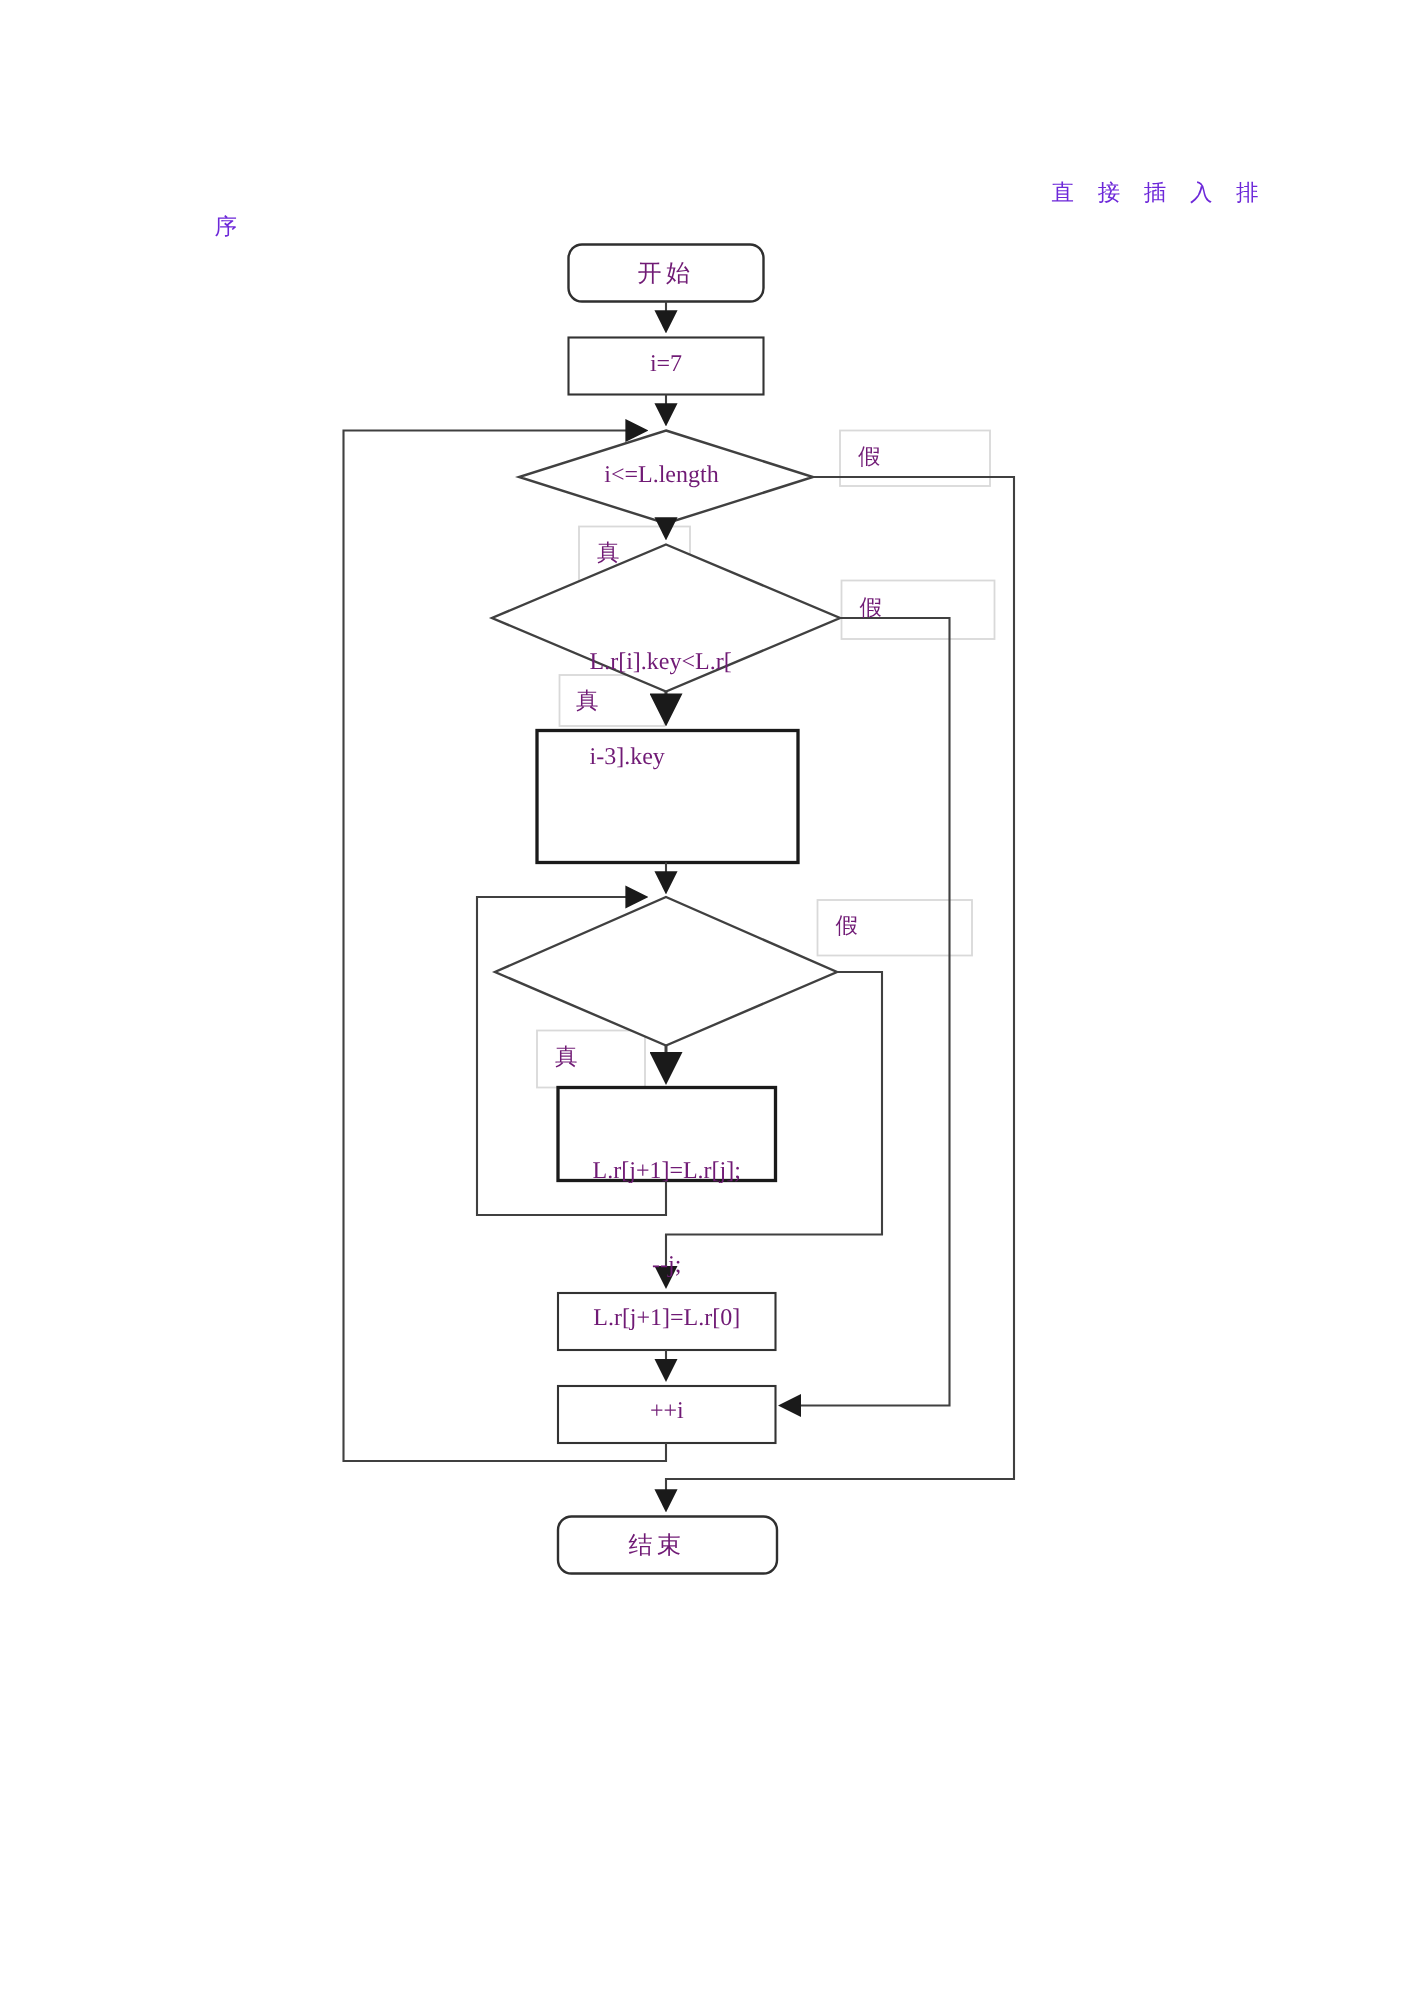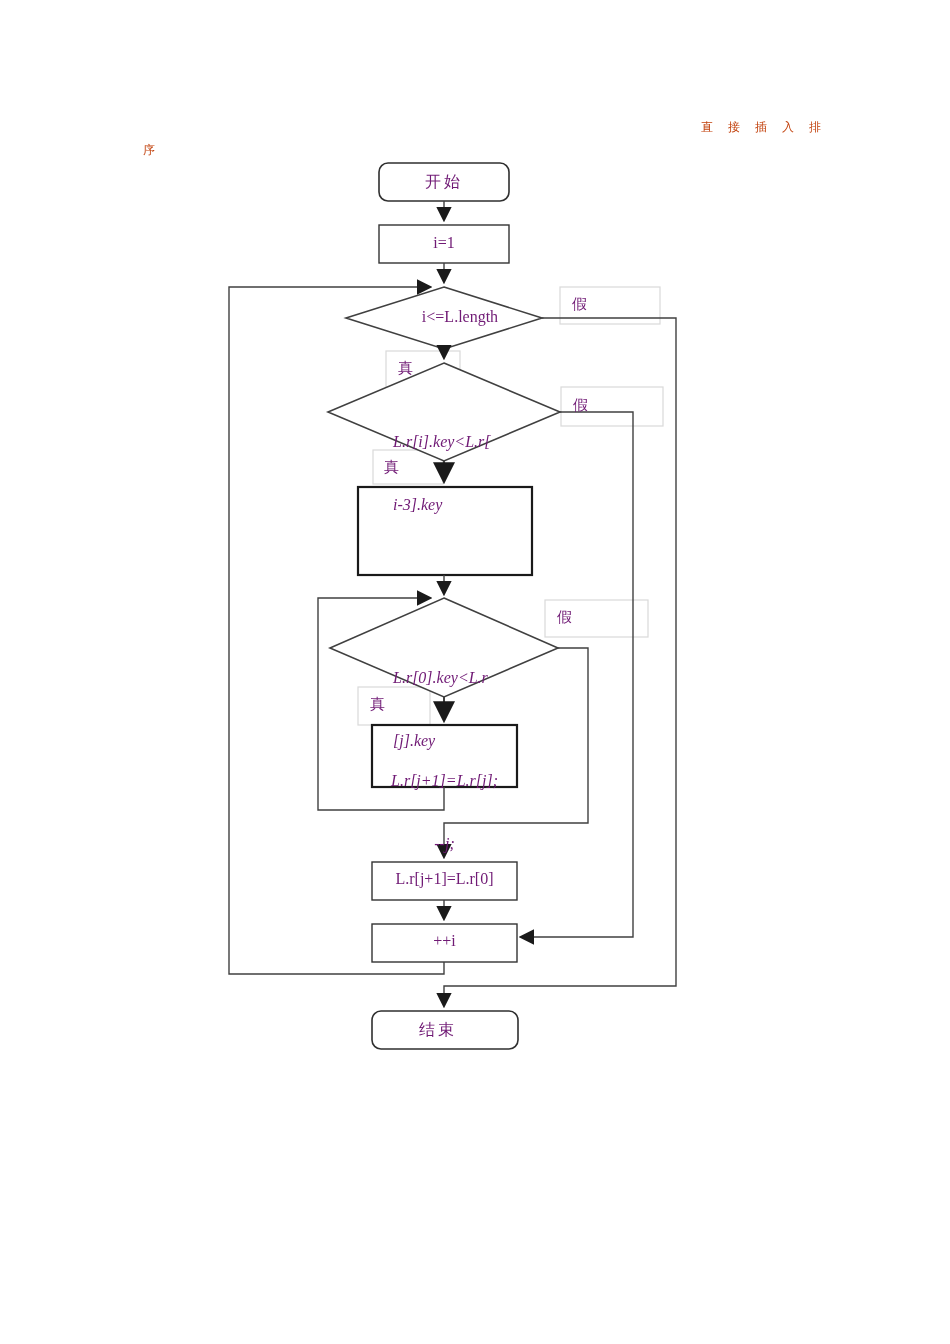--- a/index.html
+++ b/index.html
@@ -6,22 +6,22 @@
   #page{
     position:relative;width:950px;height:1344px;background:#ffffff;
     font-family:"Liberation Serif","DejaVu Serif",serif;color:#262626;overflow:hidden;
   }
   #page svg{position:absolute;left:0;top:0;}
   .txt{position:absolute;white-space:pre;color:#701a75;}
   .center{text-align:center;}
   .node-label{font-size:16px;}
   .cjk{letter-spacing:3px;}
   .branch{font-size:15px;}
-  .heading{font-size:12px;letter-spacing:6px;color:#c2410c;}
-  .code-lines div{line-height:27px;font-style:italic;}
+  .heading{font-size:15px;letter-spacing:6px;color:#6d28d9;}
+  .code-lines div{line-height:27px;}
 </style>
 </head>
 <body>
 
 <div id="page">
 
   <svg width="950" height="1344" viewBox="0 0 950 1344">
     <defs>
       <marker id="arw" viewBox="0 0 10 10" refX="8.5" refY="5" markerWidth="11" markerHeight="11" orient="auto">
         <path d="M0,0 L10,5 L0,10 z" fill="#1a1a1a"></path>
@@ -63,33 +63,29 @@
       <path d="M560,412 H633 V937 H521" marker-end="url(#arw)"></path>
       <path d="M444,962 V974 H229 V287 H430" marker-end="url(#arw)"></path>
       <path d="M542,318 H676 V986 H444 V1006" marker-end="url(#arw)"></path>
     </g>
   </svg>
 
   <div class="txt heading" style="left:701px;top:119px;">直 接 插 入 排</div>
   <div class="txt heading" style="left:143px;top:142px;">序</div>
 
   <div class="txt center node-label cjk" style="left:379px;top:172px;width:130px;">开始</div>
-  <div class="txt center node-label" style="left:379px;top:234px;width:130px;">i=1</div>
-  <div class="txt center node-label" style="left:380px;top:308px;width:160px;">i&lt;=L.length</div>
+  <div class="txt center node-label" style="left:379px;top:234px;width:130px;">i=7</div>
+  <div class="txt center node-label" style="left:361px;top:308px;width:160px;">i&lt;=L.length</div>
 
   <div class="txt node-label code-lines" style="left:393px;top:392px;">
     <div>L.r[i].key&lt;L.r[</div>
     <div>i-3].key</div>
   </div>
 
 
-  <div class="txt node-label code-lines" style="left:393px;top:628px;">
-    <div>L.r[0].key&lt;L.r</div>
-    <div>[j].key</div>
-  </div>
 
   <div class="txt center node-label code-lines" style="left:372px;top:731px;width:145px;text-align:center;">
     <div>L.r[j+1]=L.r[j];</div>
     <div>--j;</div>
   </div>
 
   <div class="txt center node-label" style="left:372px;top:870px;width:145px;">L.r[j+1]=L.r[0]</div>
   <div class="txt center node-label" style="left:372px;top:932px;width:145px;">++i</div>
   <div class="txt center node-label cjk" style="left:372px;top:1020px;width:132px;">结束</div>
 

